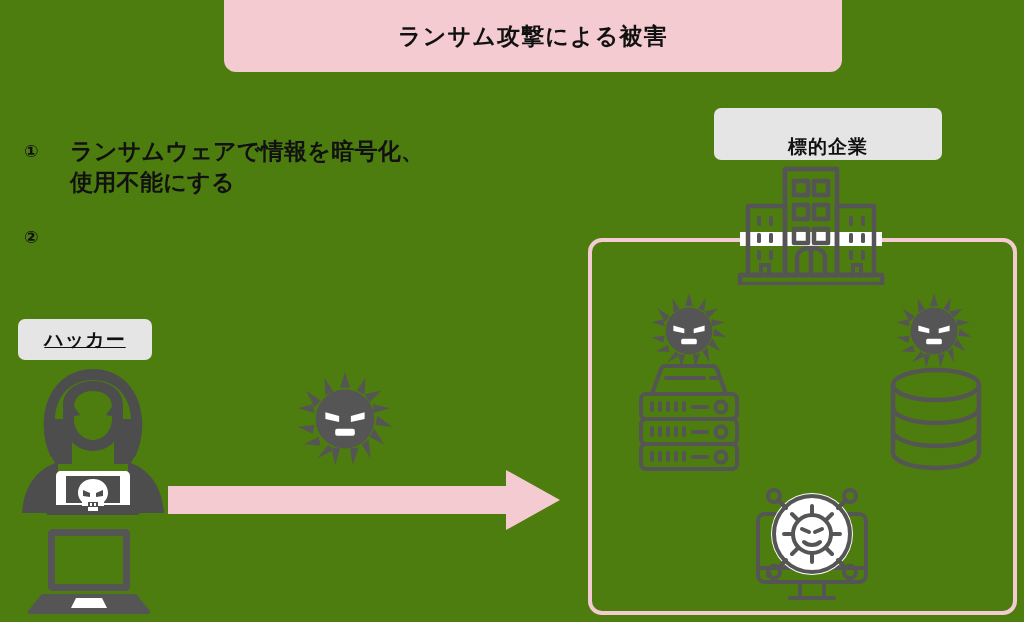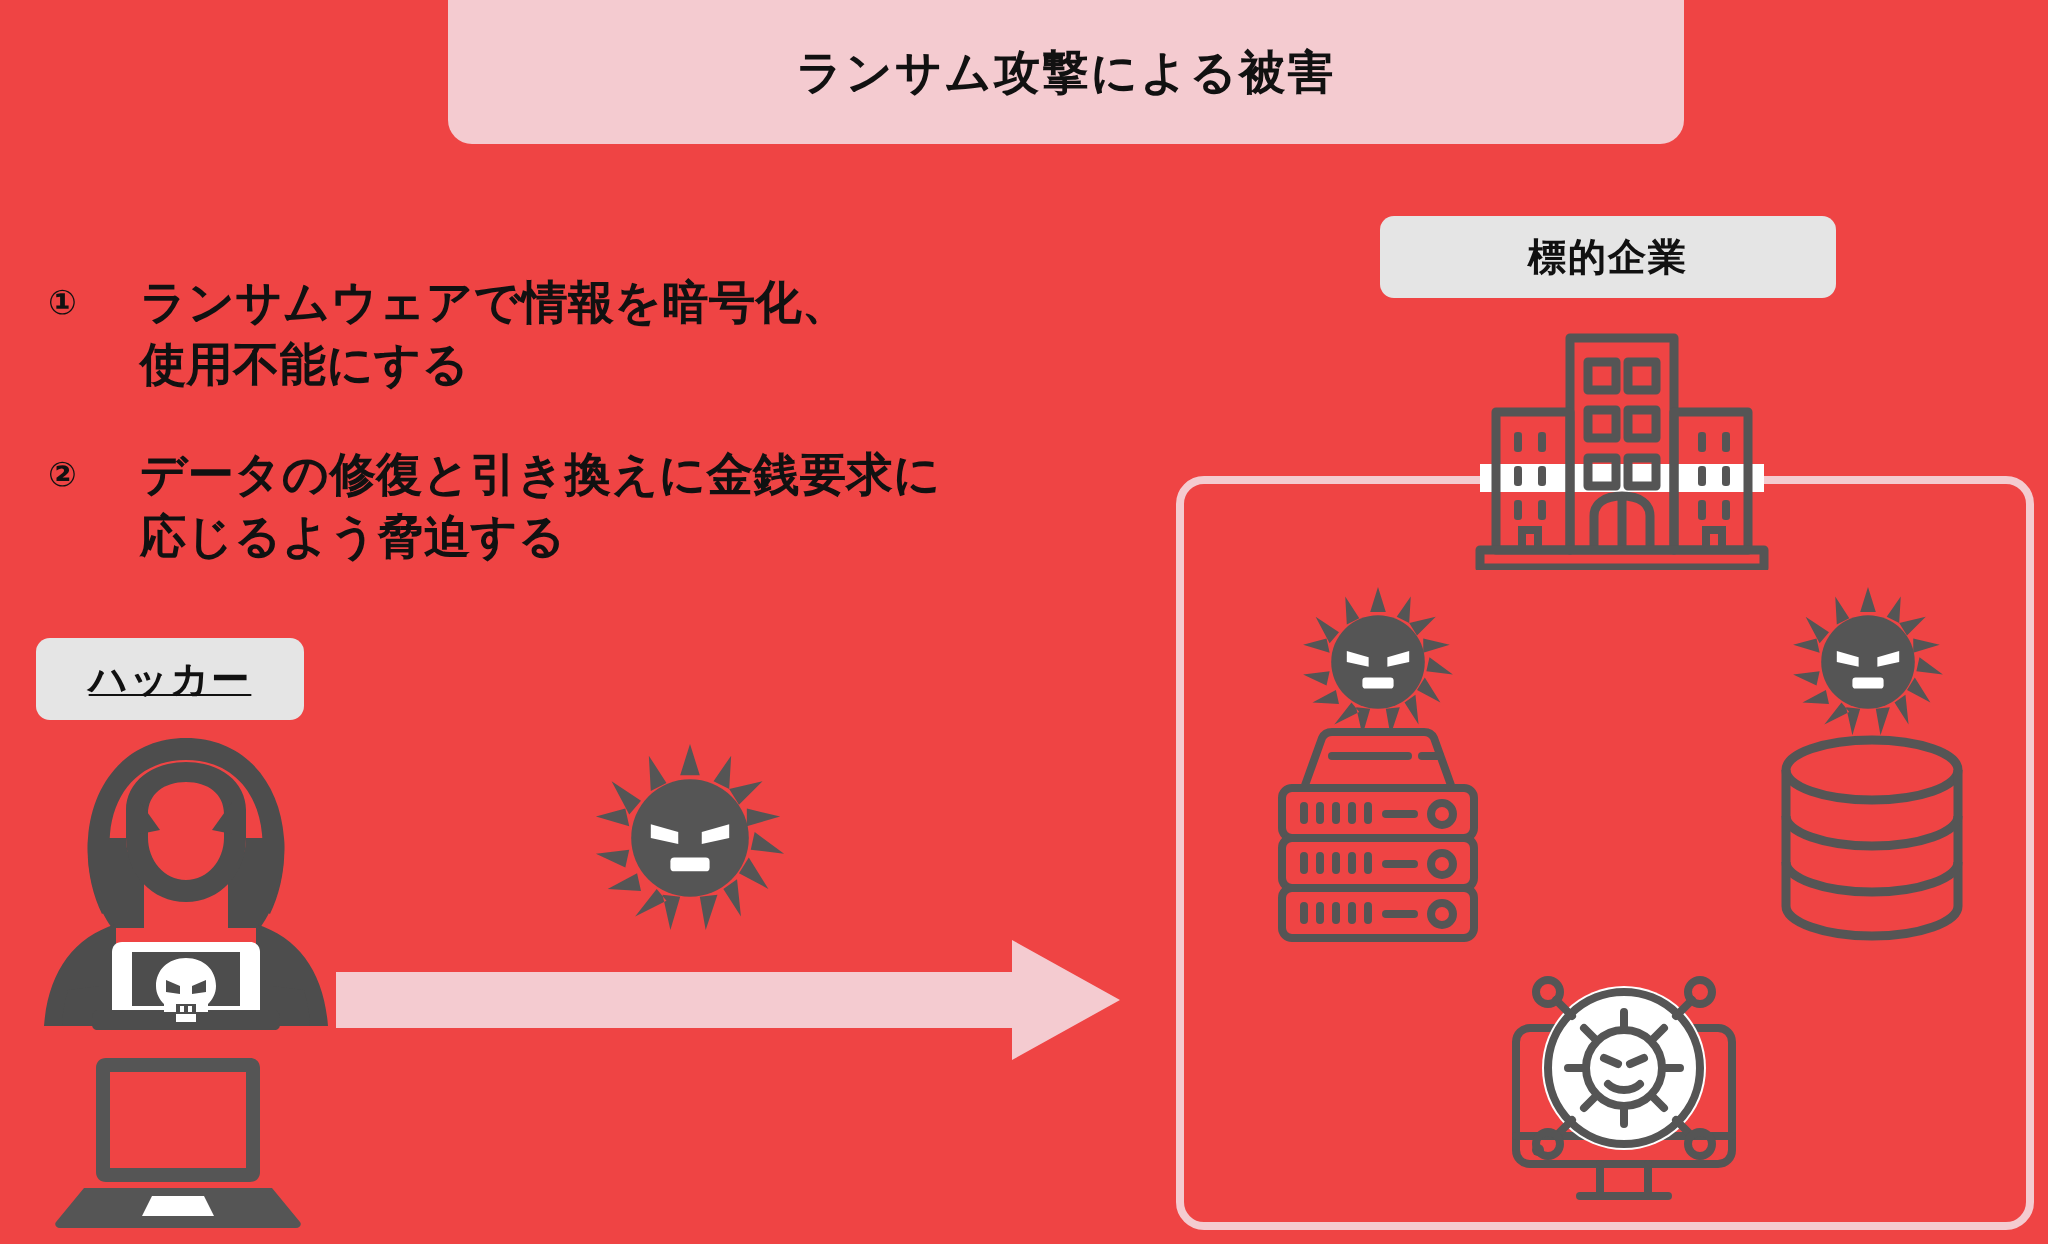--- a/index.html
+++ b/index.html
@@ -10,21 +10,21 @@
   }
   body {
     font-family: "Liberation Sans", "DejaVu Sans", sans-serif;
     color: #111111;
   }
   #canvas {
     position: relative;
     width: 1024px;
     height: 622px;
     overflow: hidden;
-    background: #ef4444;
+    background: #4d7c0f;
   }
 
   
   .title-banner {
     position: absolute;
     left: 224px;
     top: 0px;
     width: 618px;
     height: 72px;
     background: #f4cbd0;
@@ -88,24 +88,25 @@
     color: #111111;
   }
   .pill-hacker {
     left: 18px;
     top: 319px;
     width: 134px;
     height: 41px;
     text-decoration: underline;
   }
   .pill-target {
-    left: 690px;
+    left: 714px;
     top: 108px;
     width: 228px;
-    height: 41px;
+    height: 52px;
+    align-items: flex-end;
   }
 
   
   .target-box {
     position: absolute;
     left: 588px;
     top: 238px;
     width: 429px;
     height: 377px;
     border: 4px solid #f4cbd0;
@@ -149,22 +150,20 @@
   <div class="bullet-list">
 
     <div class="bullet-row">
       <div class="bullet-num">①</div>
       <div class="bullet-text">ランサムウェアで情報を暗号化、
 使用不能にする</div>
     </div>
 
     <div class="bullet-row">
       <div class="bullet-num">②</div>
-      <div class="bullet-text">データの修復と引き換えに金銭要求に
-応じるよう脅迫する</div>
     </div>
 
   </div>
 
   <div class="pill pill-hacker">
     <span>ハッカー</span>
   </div>
 
   <div class="pill pill-target">
     <span>標的企業</span>

